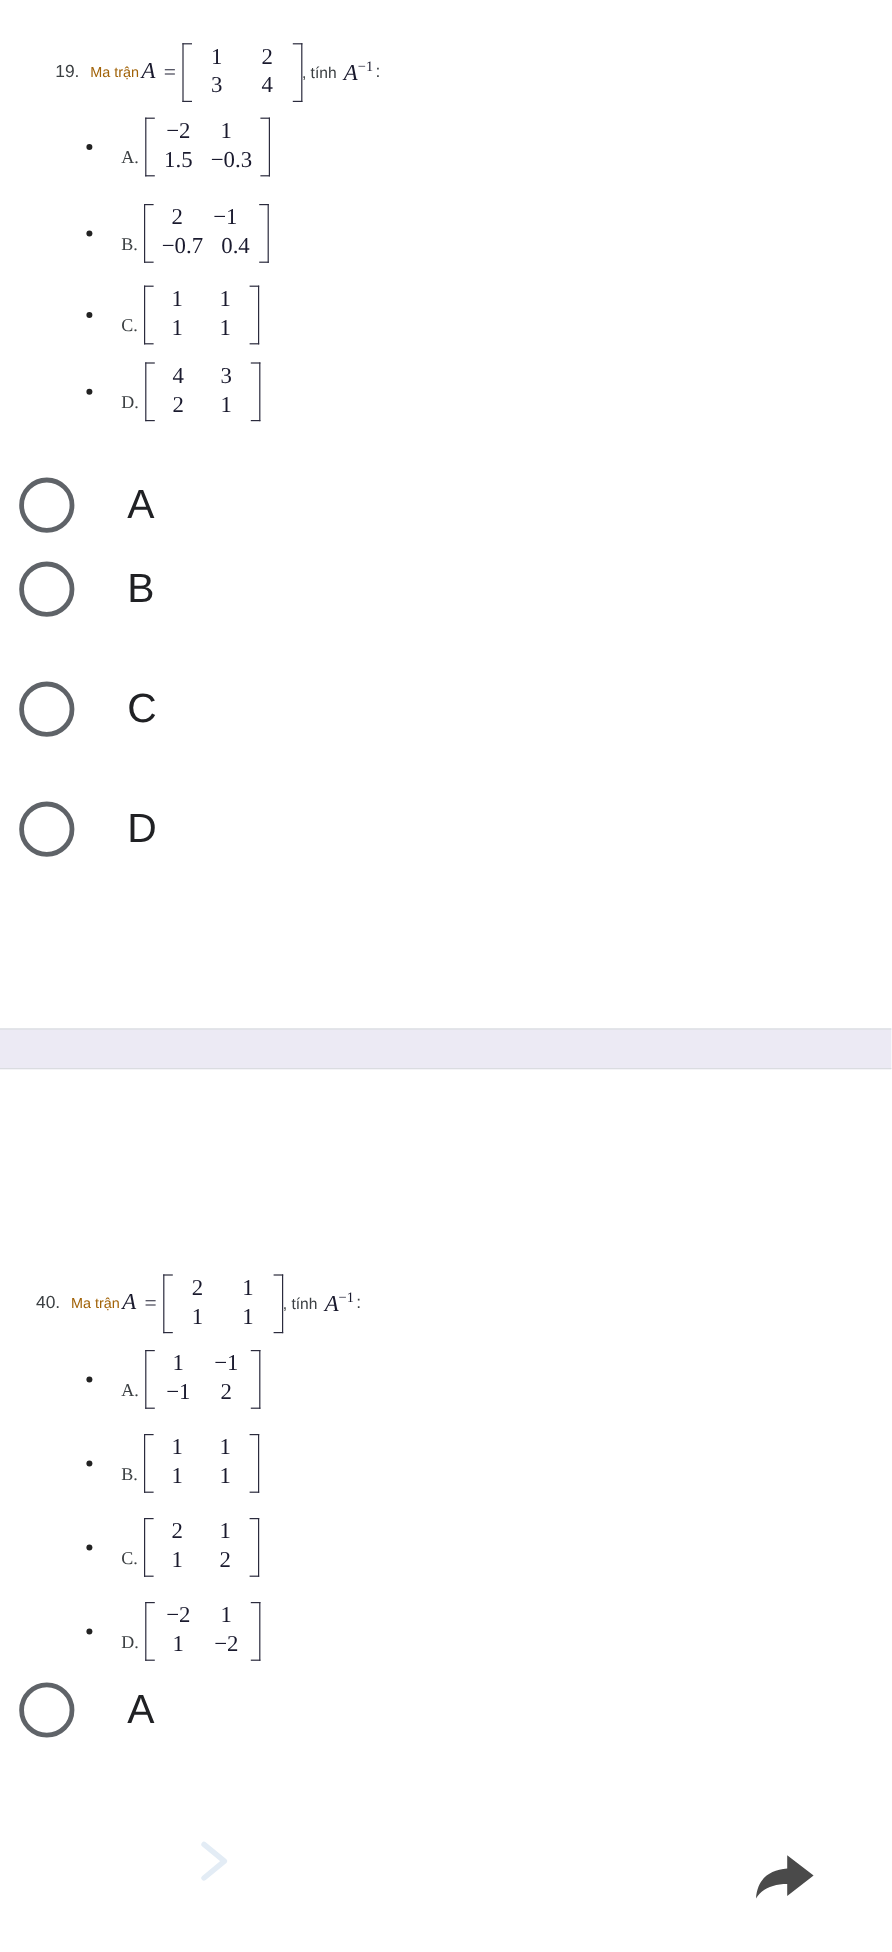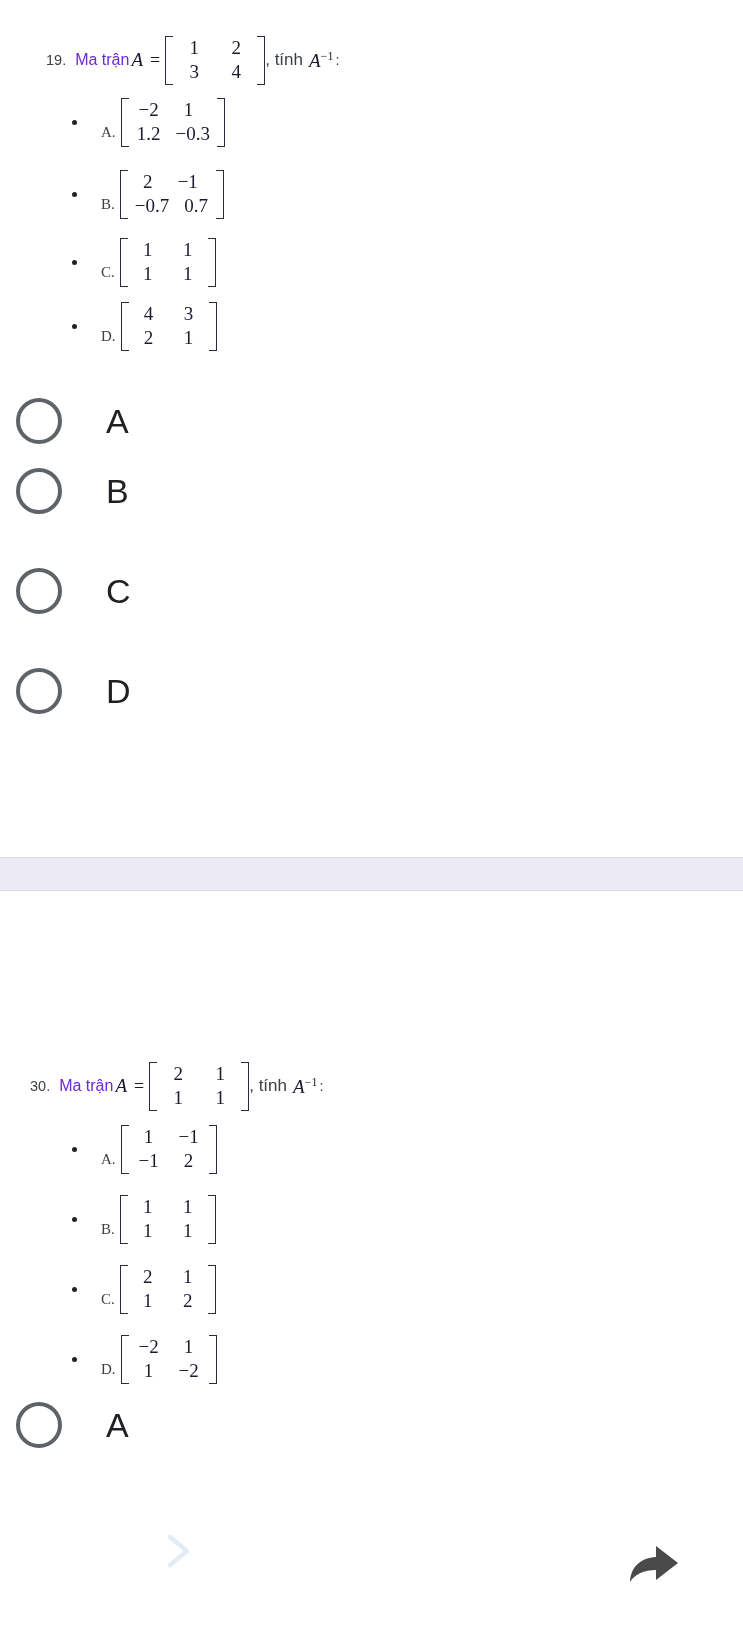--- a/index.html
+++ b/index.html
@@ -28,22 +28,22 @@
     color: #3c4043;
     padding-left: 30px;
   }
   .q-number {
     font-size: 14.5px;
     color: #3c4043;
     margin-right: 9px;
     white-space: nowrap;
   }
   .q-text {
-    font-size: 16px;
-    color: #6d28d9;
+    font-size: 12px;
+    color: #a16207;
     white-space: nowrap;
   }
 
   
   .mathvar {
     font-family: "Liberation Serif", serif;
     font-style: italic;
     font-size: 19px;
     color: #1a1a2e;
     padding: 0 2px;
@@ -53,21 +53,21 @@
     font-size: 18px;
     color: #1a1a2e;
     padding: 0 5px;
   }
   .sup {
     font-family: "Liberation Serif", serif;
     font-size: 12px;
     vertical-align: super;
     font-style: normal;
   }
-  .comma { font-size: 17px; color:#3c4043; padding-right:4px;}
+  .comma { font-size: 13px; color:#3c4043; padding-right:4px;}
   .colon { font-size: 14.5px; color:#3c4043; }
 
   
   .matrix {
     display: inline-flex;
     align-items: stretch;
     font-family: "Liberation Serif", serif;
     color: #1a1a2e;
     vertical-align: middle;
   }
@@ -198,41 +198,41 @@
       <span class="bullet"></span>
       <span class="opt-letter">A.</span>
       <span class="matrix">
         <span class="bracket left"></span>
         <span class="mrows">
           <span class="mrow">
             <span class="mcell">−2</span>
             <span class="mcell">1</span>
           </span>
           <span class="mrow">
-            <span class="mcell">1.2</span>
+            <span class="mcell">1.5</span>
             <span class="mcell">−0.3</span>
           </span>
         </span>
         <span class="bracket right"></span>
       </span>
     </div>
 
     <div class="opt-row" style="top:170px;">
       <span class="bullet"></span>
       <span class="opt-letter">B.</span>
       <span class="matrix">
         <span class="bracket left"></span>
         <span class="mrows">
           <span class="mrow">
             <span class="mcell">2</span>
             <span class="mcell">−1</span>
           </span>
           <span class="mrow">
             <span class="mcell">−0.7</span>
-            <span class="mcell">0.7</span>
+            <span class="mcell">0.4</span>
           </span>
         </span>
         <span class="bracket right"></span>
       </span>
     </div>
 
     <div class="opt-row" style="top:238px;">
       <span class="bullet"></span>
       <span class="opt-letter">C.</span>
       <span class="matrix">
@@ -285,21 +285,21 @@
   </div>
   <div class="radio-row" style="top:662px;">
     <span class="radio-circle"></span>
     <span class="radio-label">D</span>
   </div>
 
   <div class="band" style="top:857px; height:34px;"></div>
 
   <div class="question-block" style="top:1062px;">
     <div class="q-stem">
-      <span class="q-number">30.</span>
+      <span class="q-number">40.</span>
       <span class="q-text">Ma trận</span>
       <span class="mathvar">A</span>
       <span class="matheq">=</span>
       <span class="matrix stem">
         <span class="bracket left"></span>
         <span class="mrows">
           <span class="mrow">
             <span class="mcell">2</span>
             <span class="mcell">1</span>
           </span>

